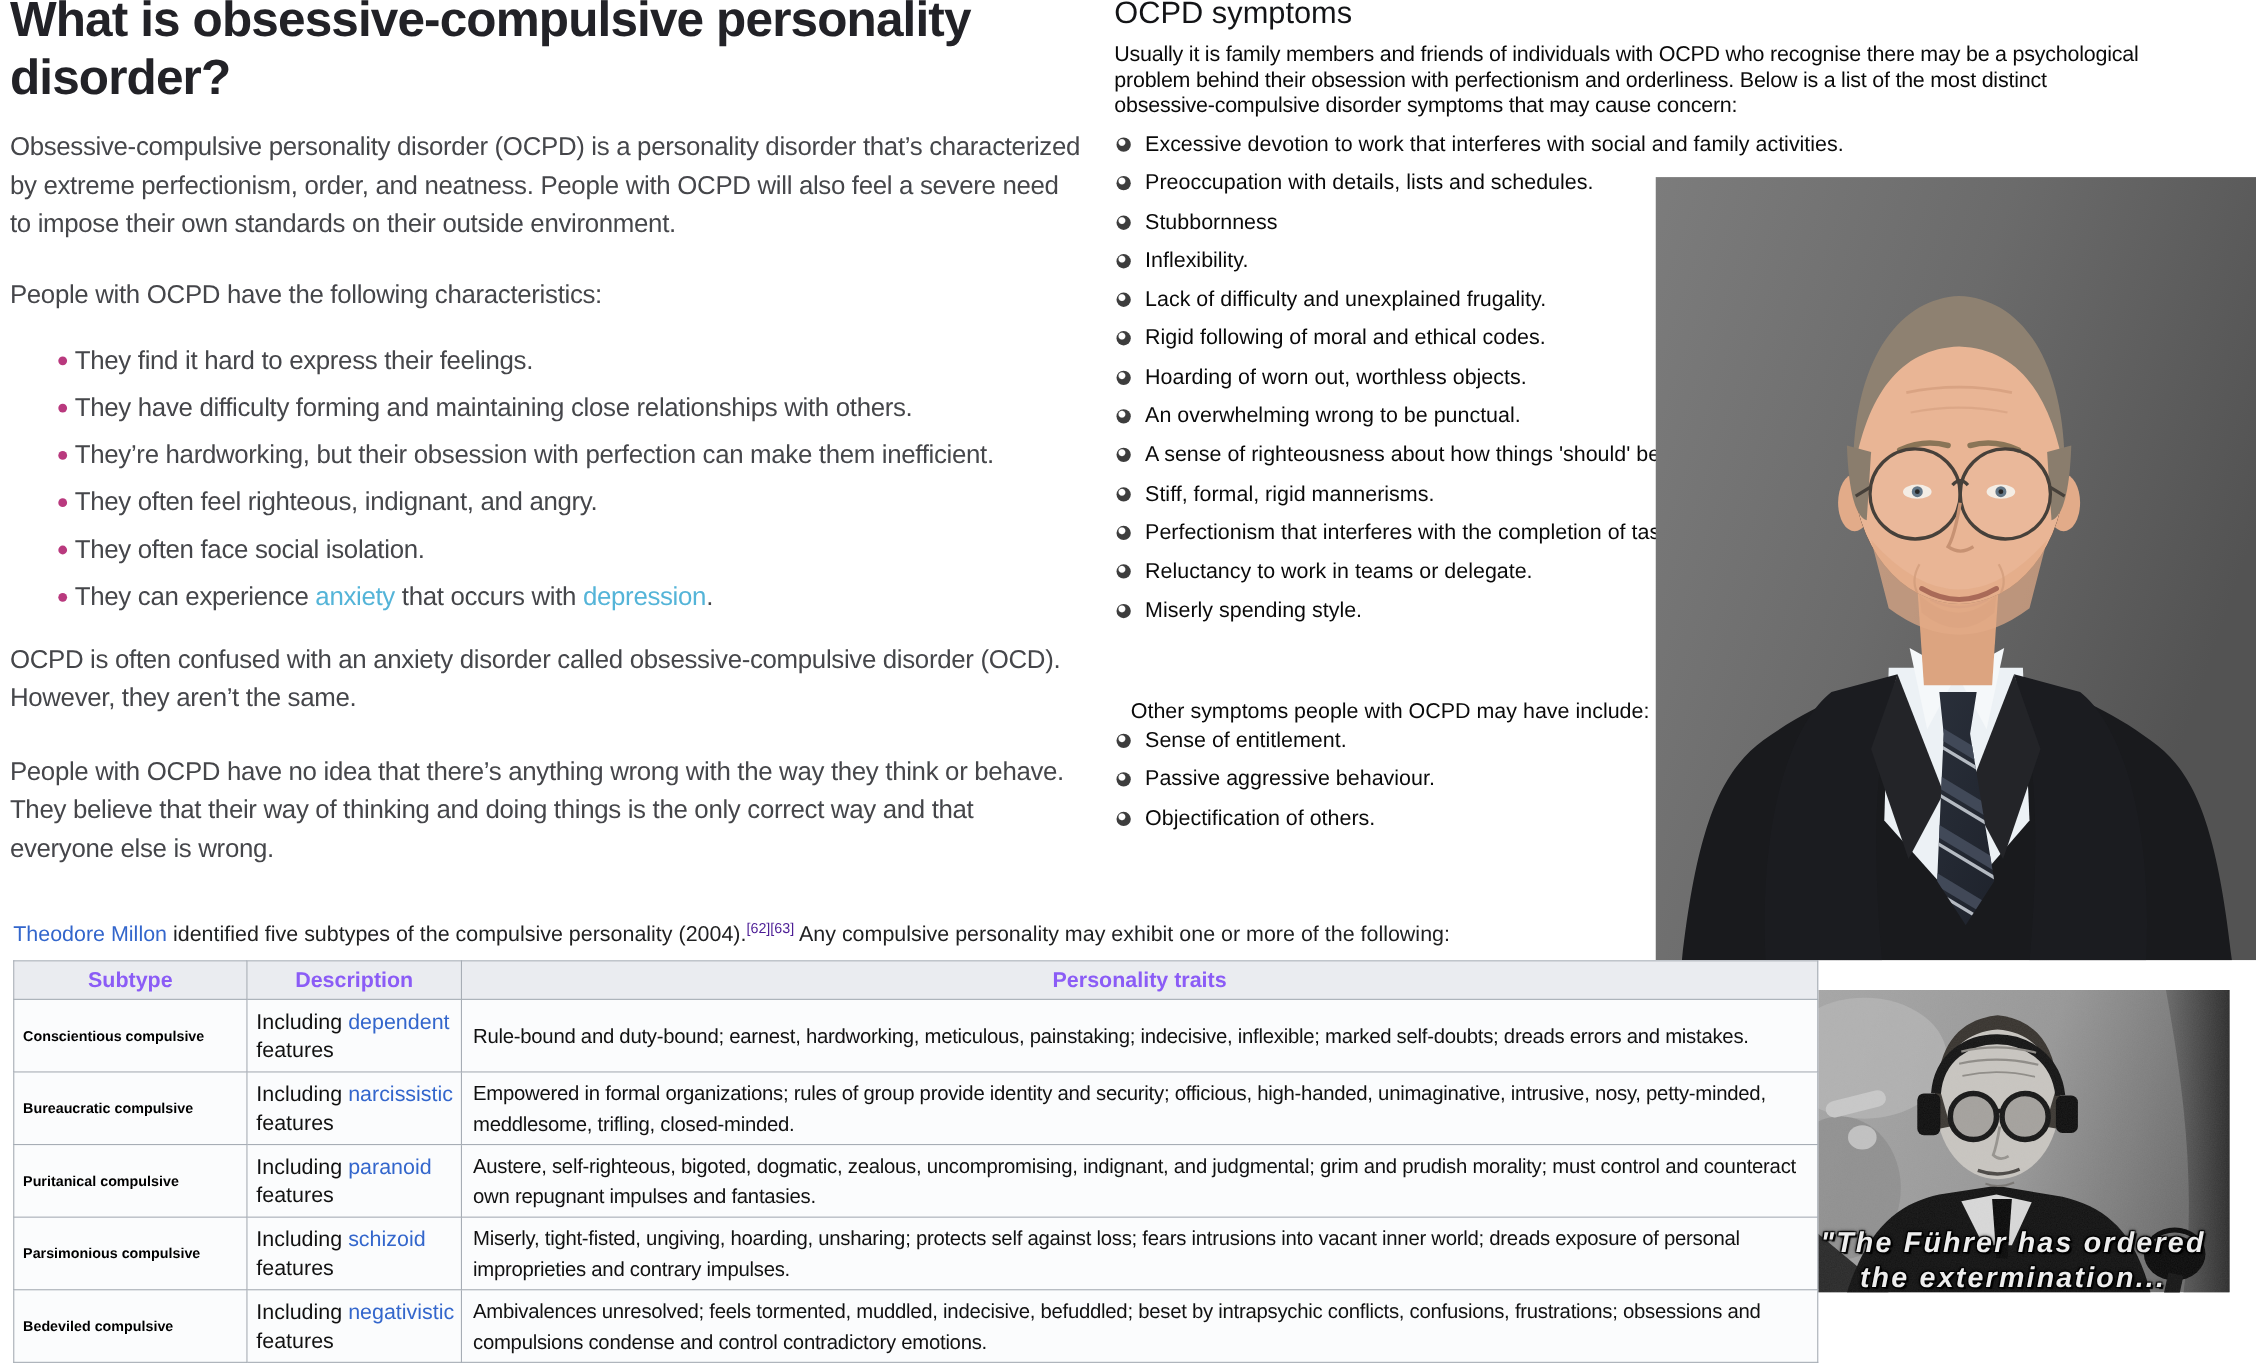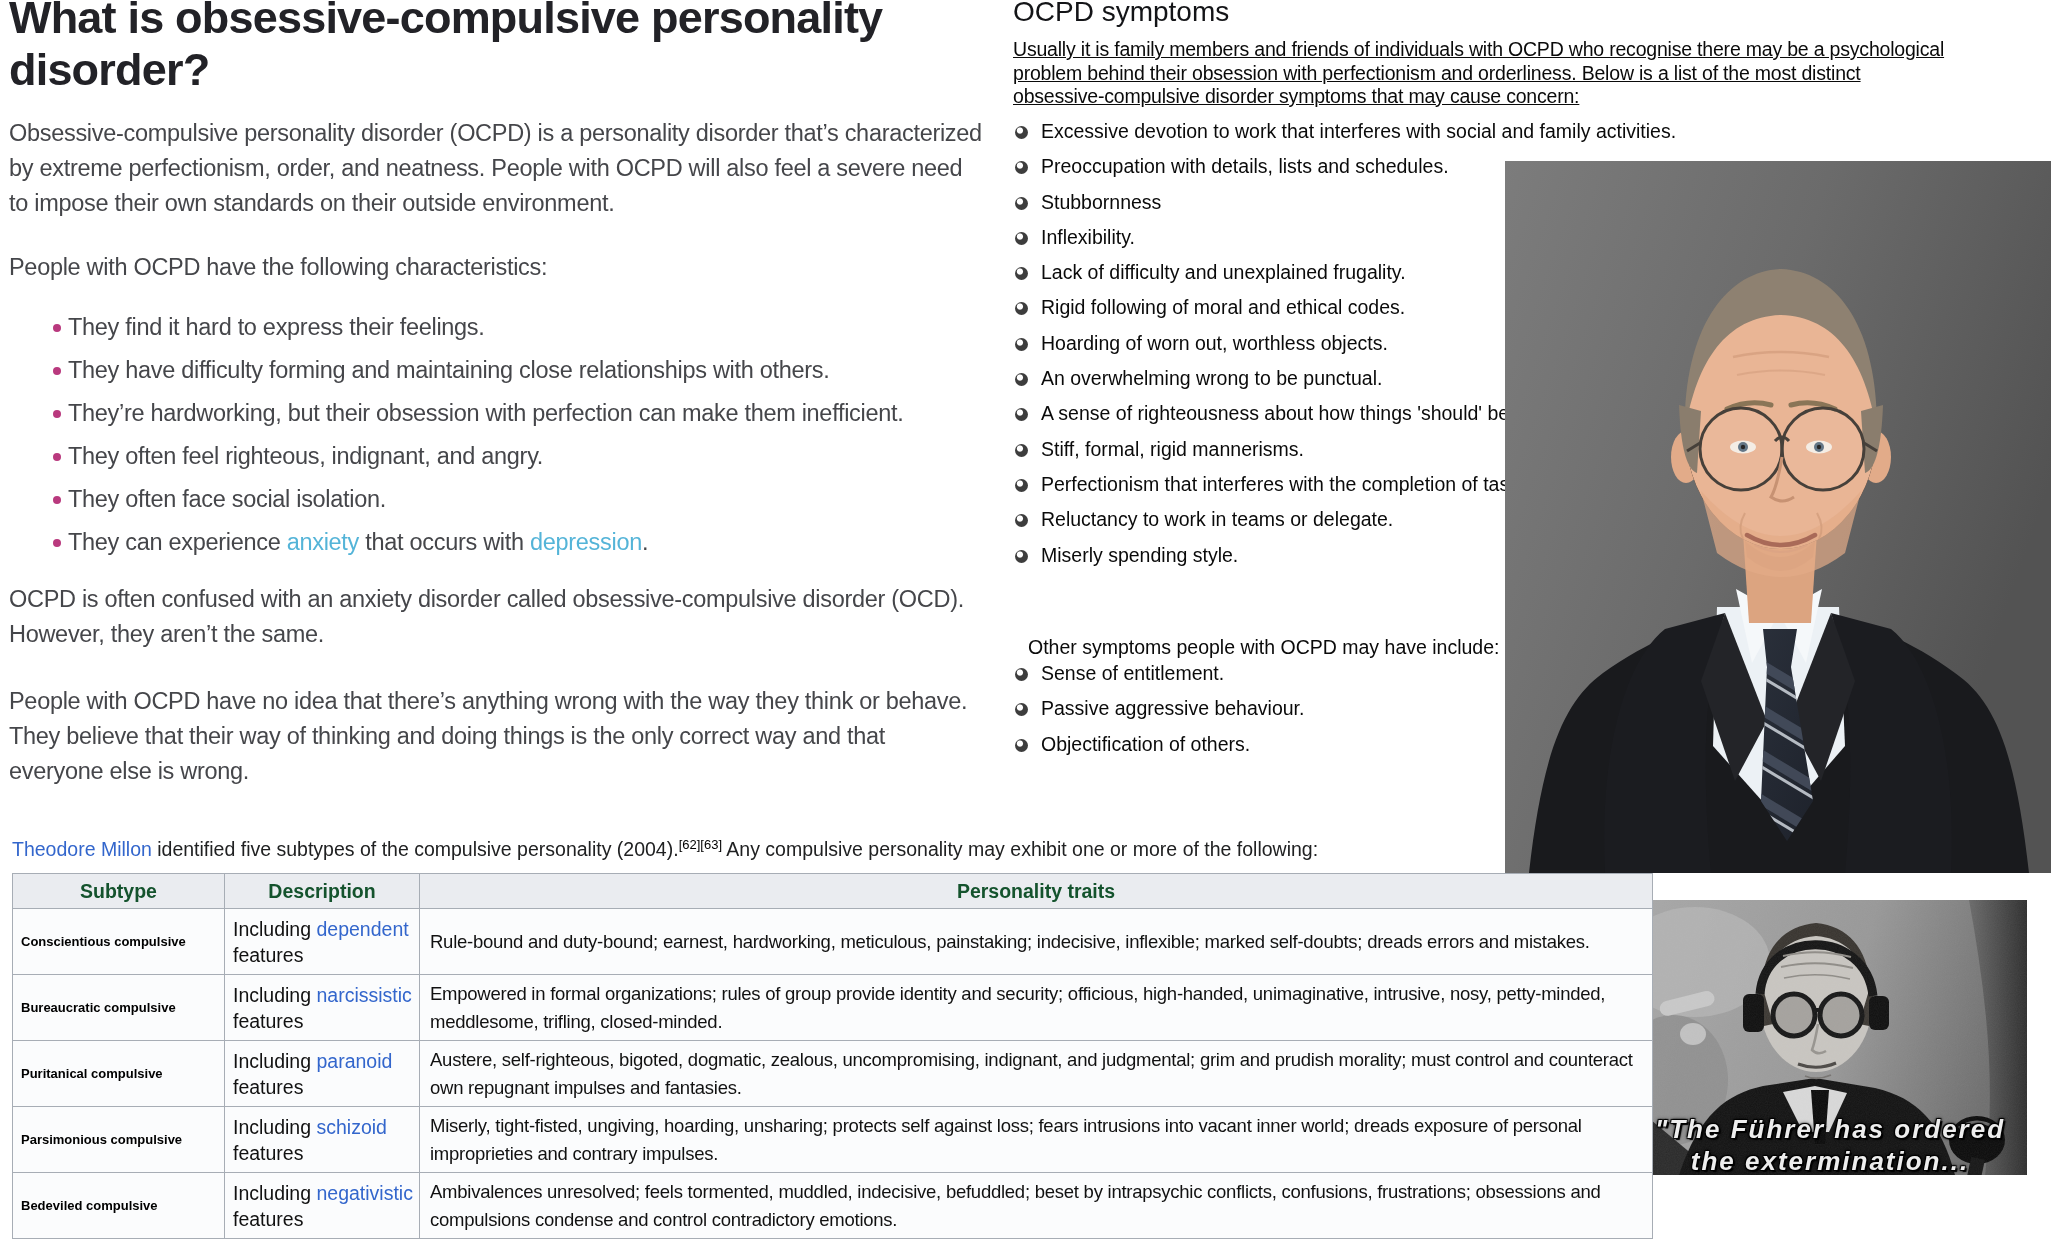--- a/index.html
+++ b/index.html
@@ -18,43 +18,43 @@
   .p2{top:250px;}
   .p3{top:582px;}
   .p4{top:684px;}
   .char-list{position:absolute;top:306px;left:0;margin:0;padding:0;list-style:none;}
   .char-list li{height:43px;line-height:43px;white-space:nowrap;padding-left:59px;position:relative;font-size:23.5px;letter-spacing:-0.3px;}
   .pink-dot{position:absolute;left:44px;top:18px;width:8px;height:8px;border-radius:50%;background:#b9397e;}
   a.ll{color:#54b4d8;text-decoration:none;cursor:pointer;}
   .millon-line{position:absolute;top:838px;left:3px;margin:0;white-space:nowrap;font-size:19.5px;color:#202122;letter-spacing:0;}
   a.wl{color:#3366cc;text-decoration:none;cursor:pointer;}
   .millon-line sup{font-size:13px;line-height:0;}
-  .millon-line sup a{color:#000000;text-decoration:none;margin-top:39px;}
+  .millon-line sup a{color:#4c1d95;text-decoration:none;margin-top:39px;}
 
   
   .right-col{position:absolute;left:1013px;top:0;width:1038px;color:#0b0c0e;}
   .sym-head{position:absolute;top:-4px;left:0;margin:0;font-size:28px;font-weight:400;color:#131417;letter-spacing:0;}
-  .sym-intro{position:absolute;top:38px;left:0;margin:0;width:940px;font-size:19.5px;line-height:23.5px;letter-spacing:-0.2px;color:#0a0a0a;text-decoration:underline;}
+  .sym-intro{position:absolute;top:38px;left:0;margin:0;width:940px;font-size:19.5px;line-height:23.5px;letter-spacing:-0.2px;color:#0a0a0a;}
   .sym-list{position:absolute;left:2px;margin:0;padding:0;list-style:none;}
   .sym-list.main{top:114px;}
   .sym-list.other{top:656px;}
   .sym-list li{height:35.3px;line-height:35.3px;white-space:nowrap;font-size:19.5px;color:#0a0a0a;}
   .ring{display:inline-block;width:13px;height:13px;border-radius:50%;vertical-align:-1px;margin-right:13px;
         background:radial-gradient(circle at 38% 35%, #ffffff 0px, #ffffff 2.6px, #3d3d3d 3.6px 6.5px);}
   .other-heading{position:absolute;top:621px;left:0;margin:15px;font-size:19.5px;color:#0a0a0a;white-space:nowrap;}
 
   
   .subtype-table{
     position:absolute;left:12px;top:873px;width:1640px;
     border-collapse:collapse;table-layout:fixed;background:#fbfcfd;
     font-size:19.5px;color:#111;
   }
   .subtype-table th{
     background:#eaecf0;border:1px solid #a7adb5;height:34px;
-    font-weight:700;text-align:center;font-size:19.5px;color:#14532d;padding:0 4px;
+    font-weight:700;text-align:center;font-size:19.5px;color:#8b5cf6;padding:0 4px;
   }
   .subtype-table td{border:1px solid #a7adb5;padding:4px 10px;line-height:26px;vertical-align:middle;}
   .subtype-table tr.data-row{height:66px;}
   td.sub{font-weight:700;color:#000;font-size:13px;padding-left:8px;padding-right:4px;}
   td.desc{font-size:19.5px;padding-left:8px;padding-right:4px;}
   td.traits{font-size:18.5px;letter-spacing:-0.25px;line-height:28px;}
   .col-sub{width:212px;} .col-desc{width:195px;} .col-traits{width:1233px;}
 
   
   .portrait{position:absolute;left:1505px;top:161px;width:546px;height:712px;}

